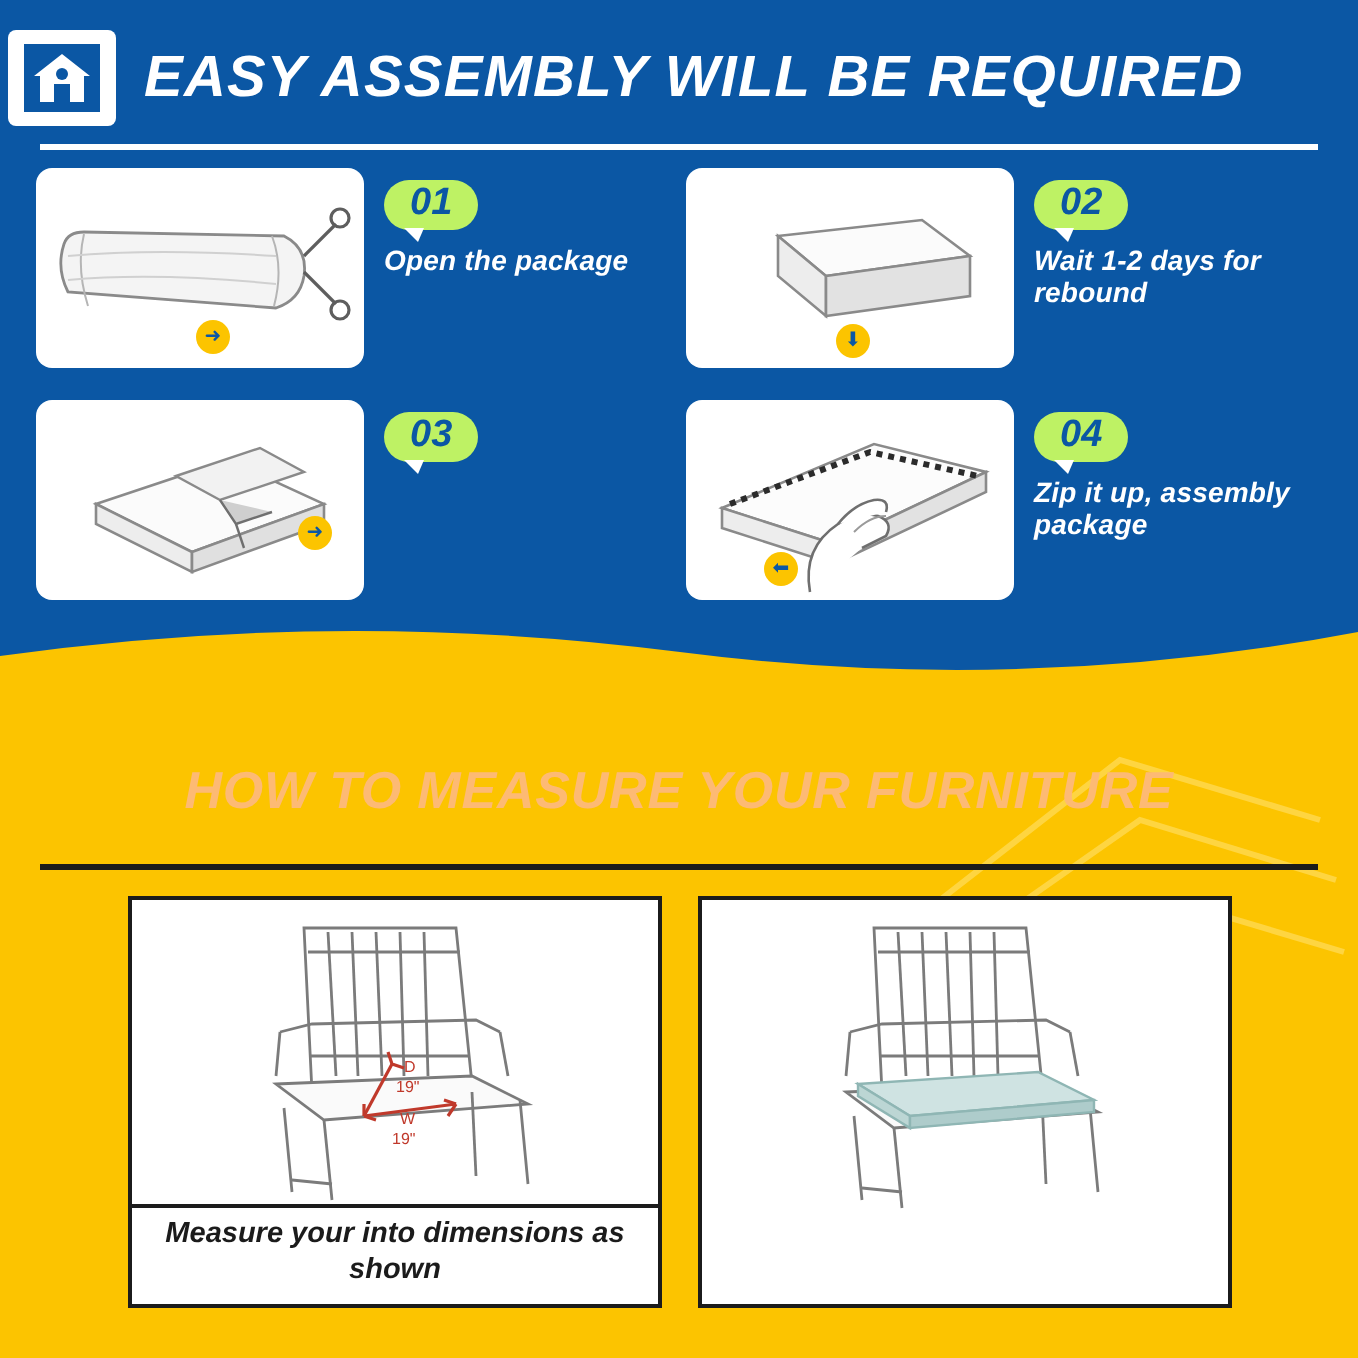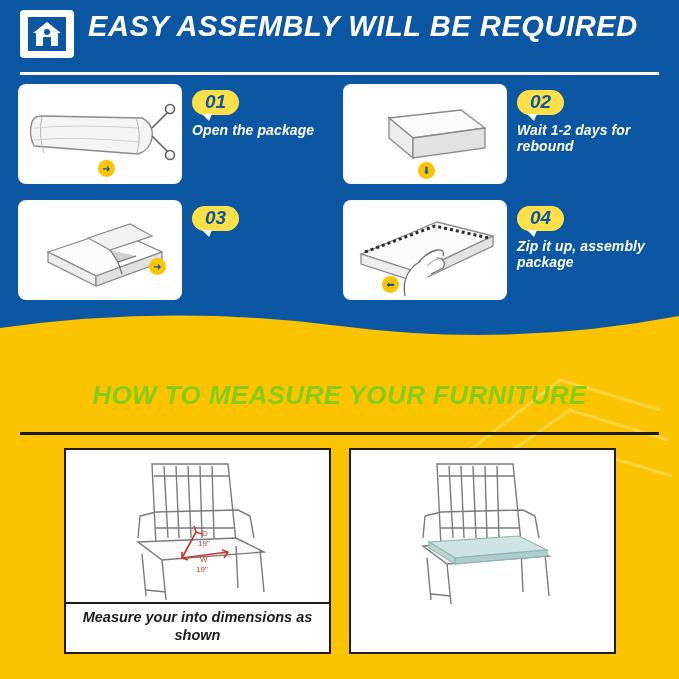--- a/index.html
+++ b/index.html
@@ -23,25 +23,25 @@
   
   .top-section {
     position: absolute;
     left: 0; top: 0;
     width: 679px;
     height: 330px;
     background: #0b57a4;
   }
   .top-header {
     position: absolute;
-    left: 20px; top: 10px;
+    left: 4px; top: 10px;
     width: 639px;
     height: 58px;
     display: flex;
-    align-items: flex-start;
+    align-items: center;
   }
   .logo-badge {
     width: 54px;
     height: 48px;
     background: #ffffff;
     border-radius: 4px;
     margin-right: 14px;
     display: flex;
     align-items: center;
     justify-content: center;
@@ -103,21 +103,21 @@
   }
   .step-text {
     padding-left: 10px;
     padding-top: 6px;
     color: #ffffff;
     flex: 1;
   }
   .step-num {
     position: relative;
     display: inline-block;
-    background: #fde047;
+    background: #bef264;
     color: #0b57a4;
     font-size: 19px;
     font-weight: bold;
     font-style: italic;
     border-radius: 13px;
     padding: 1px 13px 2px 13px;
     margin-bottom: 7px;
   }
   .step-num:after {
     content: "";
@@ -140,21 +140,21 @@
   
   .bottom-section {
     position: absolute;
     left: 0; top: 300px;
     width: 679px;
     height: 379px;
     overflow: hidden;
   }
   .wave-svg { position:absolute; left:0; top:0; }
   .measure-title {
-    color: #84cc16;
+    color: #fdba74;
     font-size: 26px;
     font-weight: bold;
     font-style: italic;
     letter-spacing: 0.4px;
   }
 
   .cards {
     position: absolute;
     left: 64px; top: 448px;
     width: 552px;

